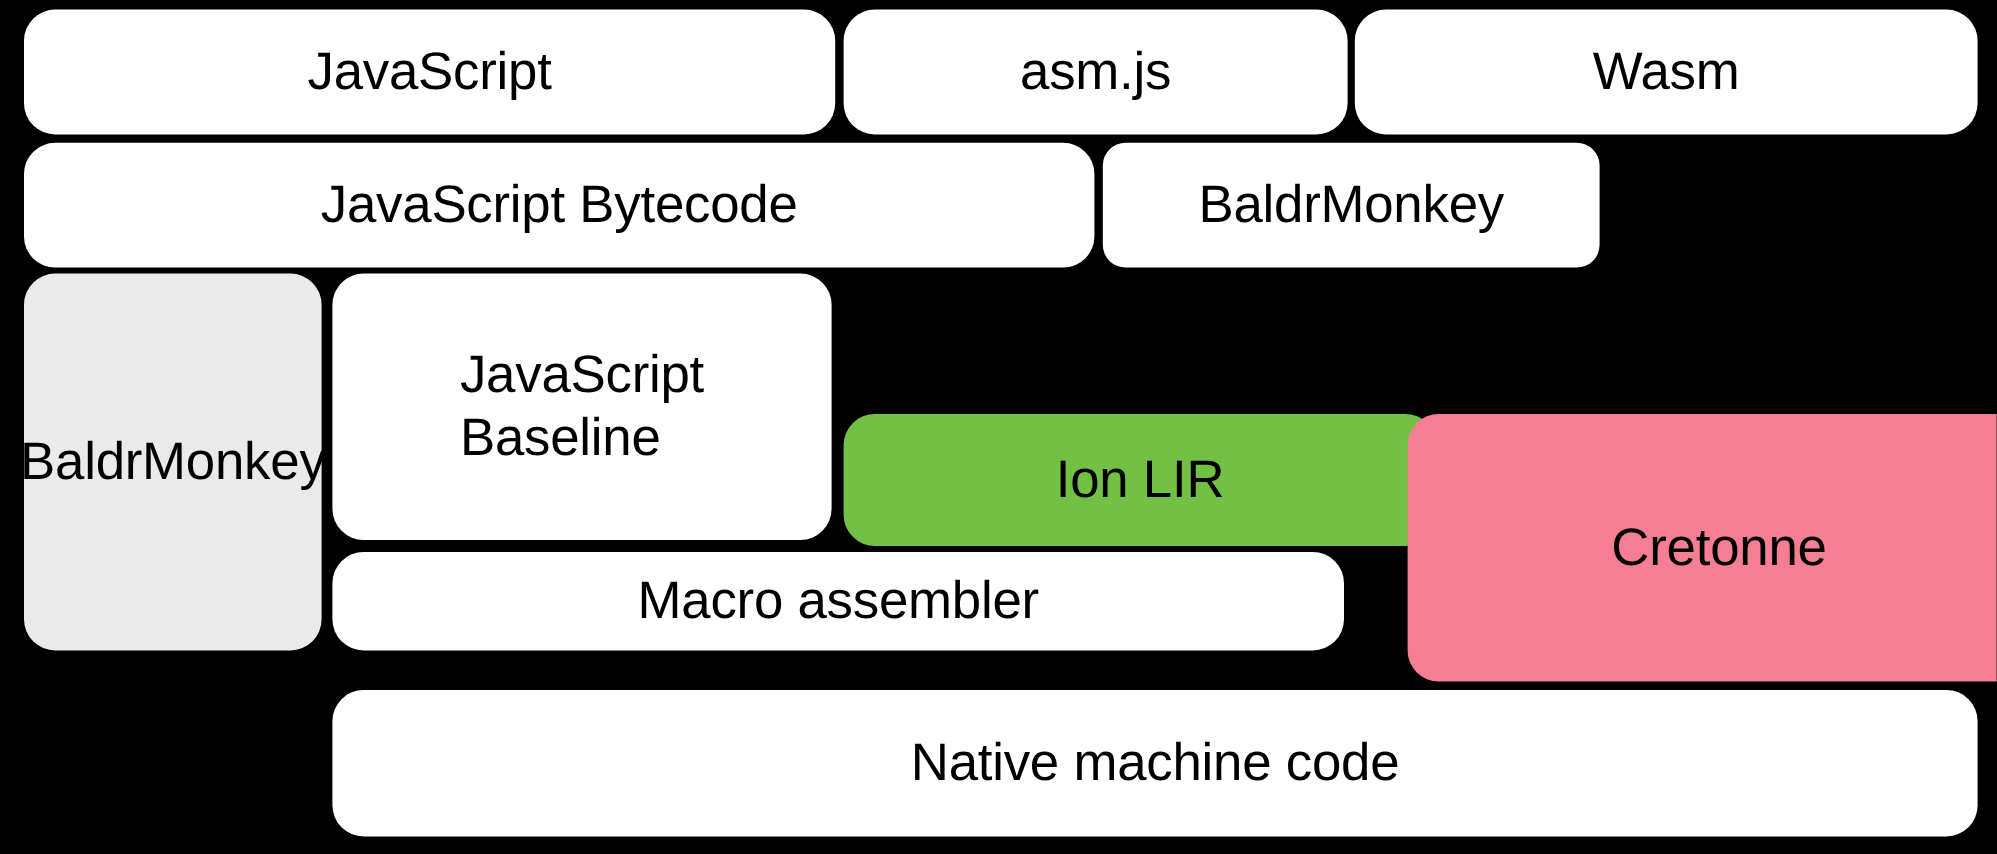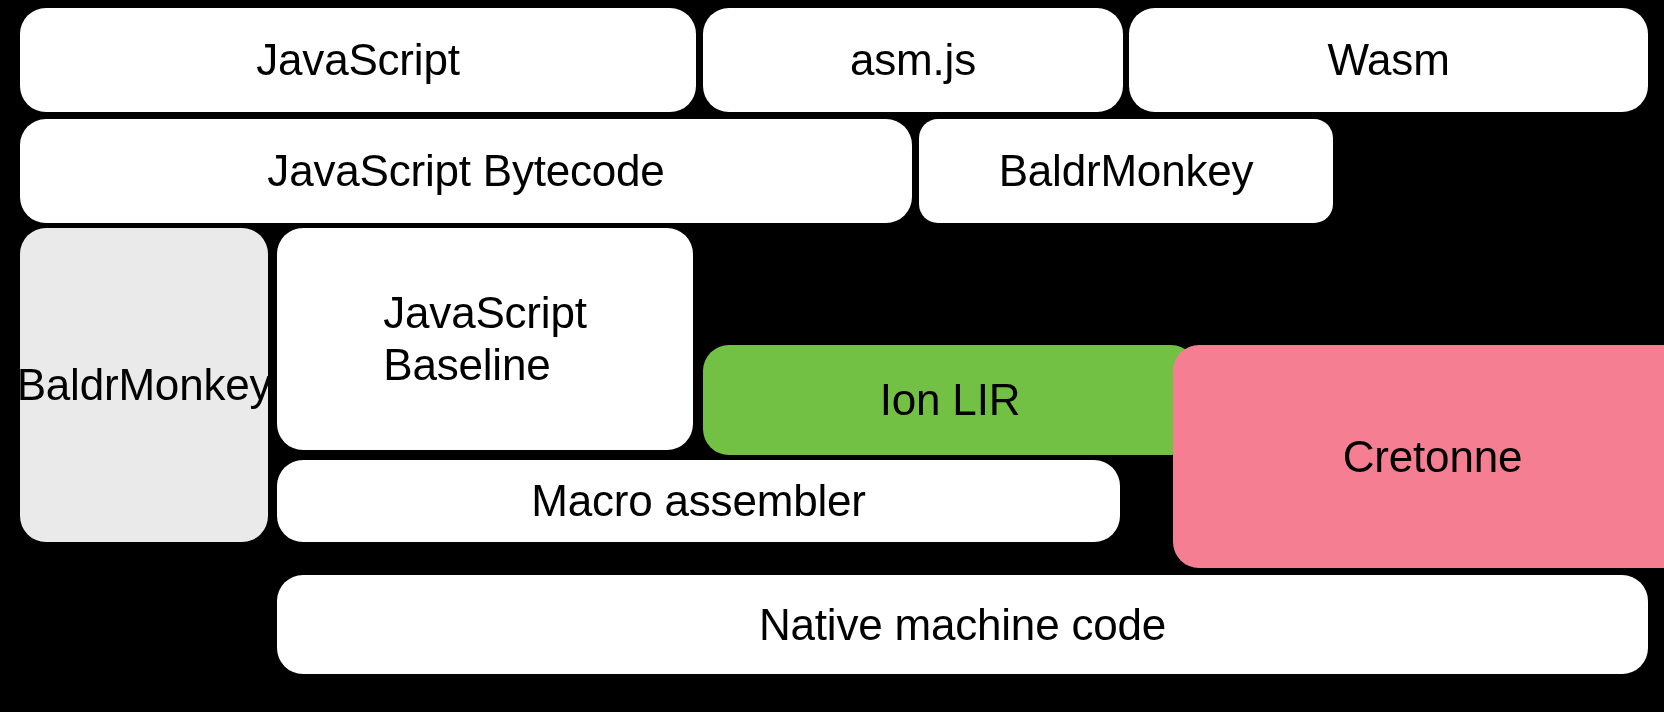--- a/index.html
+++ b/index.html
@@ -43,14 +43,14 @@
     <div class="node fill-white" style="left: 703px; top: 8px; width: 420px; height: 104px;">asm.js</div>
     <div class="node fill-white" style="left: 1129px; top: 8px; width: 519px; height: 104px;">Wasm</div>
     <div class="node fill-white" style="left: 20px; top: 119px; width: 892px; height: 104px;">JavaScript Bytecode</div>
     <div class="node fill-white" style="left: 919px; top: 119px; width: 414px; height: 104px; border-radius: 19px;">BaldrMonkey</div>
     <div class="node fill-gray" style="left: 20px; top: 228px; width: 248px; height: 314px;">BaldrMonkey</div>
     <div class="node fill-white" style="left: 277px; top: 228px; width: 416px; height: 222px;">JavaScript
 Baseline</div>
     <div class="node fill-green" style="left: 703px; top: 345px; width: 494px; height: 110px;">Ion LIR</div>
     <div class="node fill-pink" style="left: 1129px; top: 345px; width: 519px; height: 223px;">Cretonne</div>
     <div class="node fill-white" style="left: 277px; top: 460px; width: 843px; height: 82px;">Macro assembler</div>
-    <div class="node fill-white" style="left: 277px; top: 575px; width: 1371px; height: 99px;">Native machine code</div>
+    <div class="node fill-white" style="left: 277px; top: 575px; width: 1371px; height: 122px;">Native machine code</div>
   </div>
 
 </body></html>

